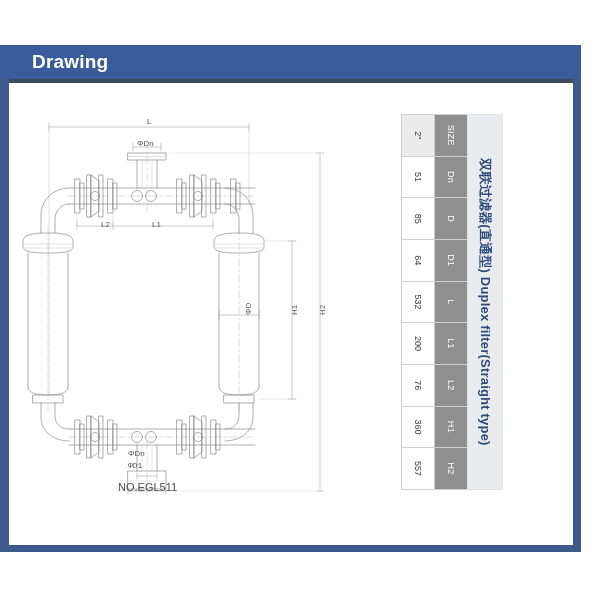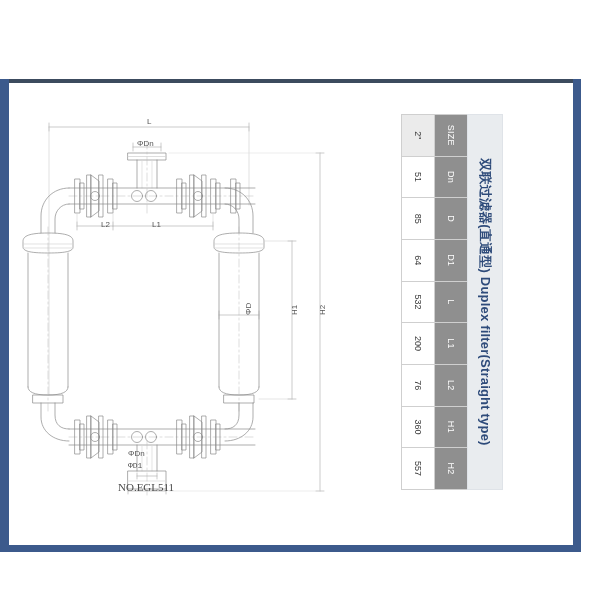--- a/index.html
+++ b/index.html
@@ -152,29 +152,32 @@
   .dim-label.rot {
     transform: rotate(-90deg);
     transform-origin: left top;
   }
   #part-number {
     position: absolute;
     left: 118px;
     top: 481px;
     font-size: 11px;
     color: #4a4a4a;
-    font-family: Liberation Serif, serif;
+    font-family: Liberation Sans, sans-serif;
     white-space: nowrap;
   }
 </style>
 </head>
 <body>
 
 <div id="page">
 
+  <div id="header-bar">
+    <div id="header-title">Drawing</div>
+  </div>
   <div id="header-underline"></div>
 
   <div id="panel-left-edge"></div>
   <div id="panel-right-edge"></div>
   <div id="panel-bottom-edge"></div>
   <div id="panel-inner">
     
   </div>
 
   <svg id="drawing-svg" viewBox="0 0 390 420">

